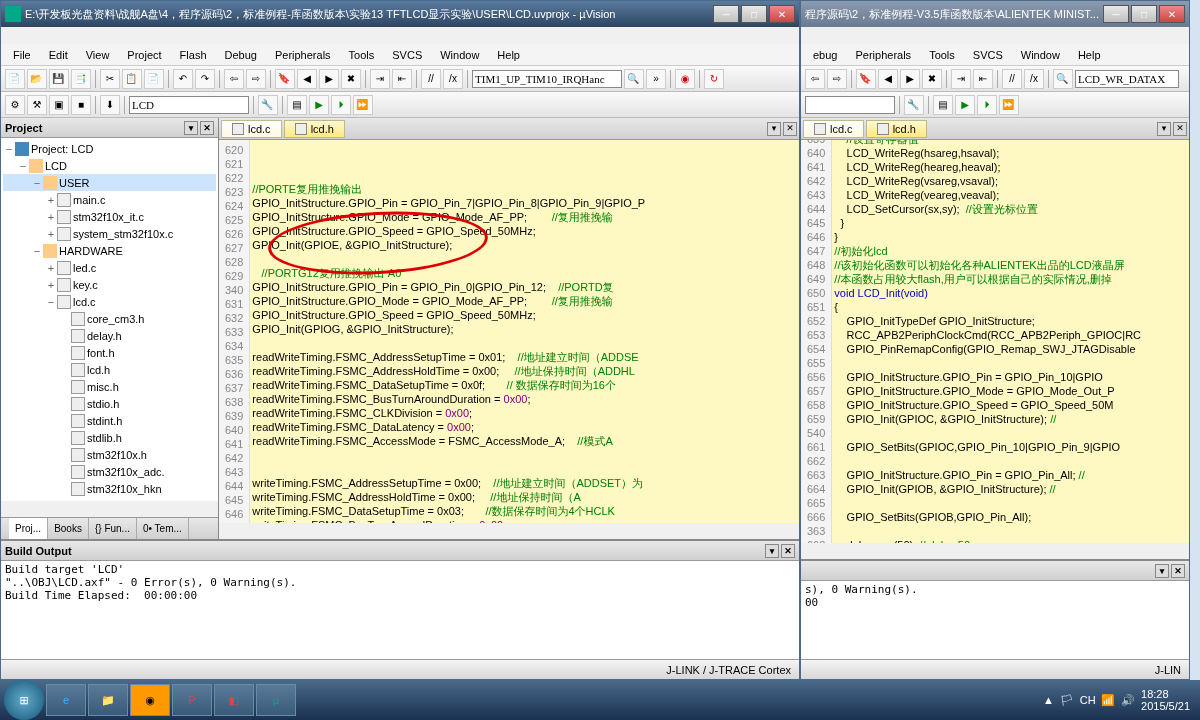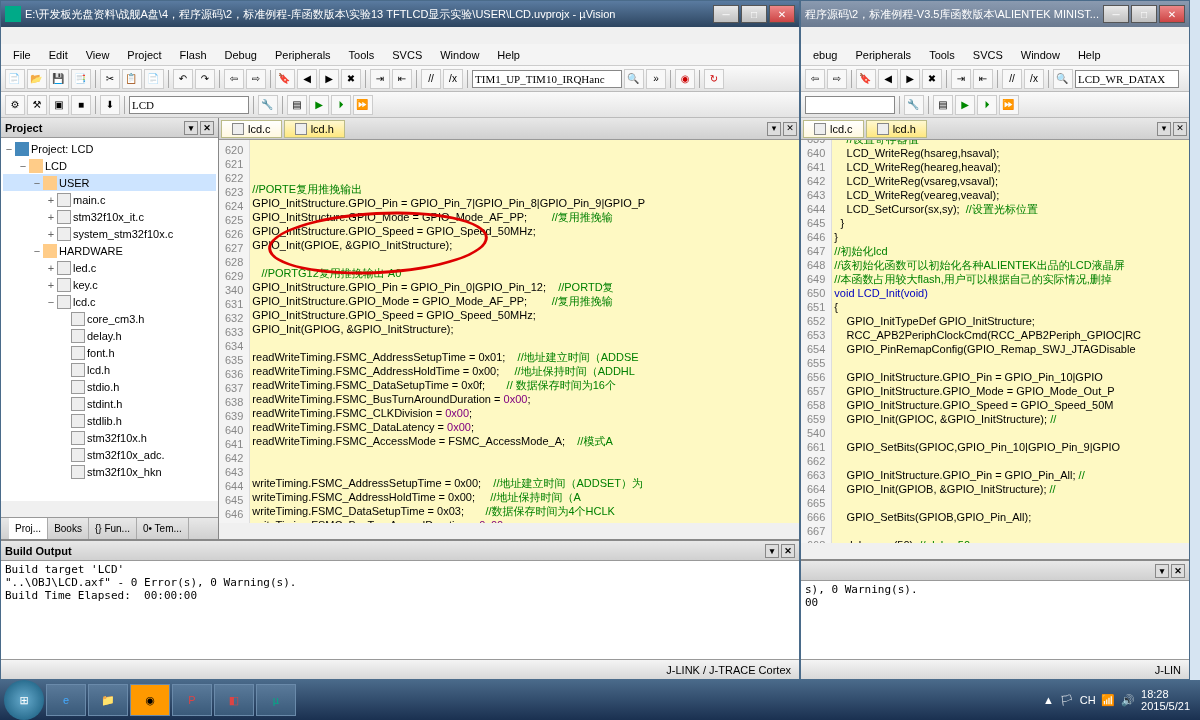--- a/index.html
+++ b/index.html
@@ -217,20 +217,25 @@
             <span>font.h</span>
           </div>
           <div class="tree-node" style="padding-left: 56px;">
             <span class="tw"></span>
             <span class="icn icn-h"></span>
             <span>lcd.h</span>
           </div>
           <div class="tree-node" style="padding-left: 56px;">
             <span class="tw"></span>
             <span class="icn icn-h"></span>
+            <span>misc.h</span>
+          </div>
+          <div class="tree-node" style="padding-left: 56px;">
+            <span class="tw"></span>
+            <span class="icn icn-h"></span>
             <span>stdio.h</span>
           </div>
           <div class="tree-node" style="padding-left: 56px;">
             <span class="tw"></span>
             <span class="icn icn-h"></span>
             <span>stdint.h</span>
           </div>
           <div class="tree-node" style="padding-left: 56px;">
             <span class="tw"></span>
             <span class="icn icn-h"></span>
@@ -405,21 +410,21 @@
             <div>657</div>
             <div>658</div>
             <div>659</div>
             <div>540</div>
             <div>661</div>
             <div>662</div>
             <div>663</div>
             <div>664</div>
             <div>665</div>
             <div>666</div>
-            <div>667</div>
+            <div>363</div>
             <div>668</div>
           </div>
         <div class="code-lines" id="code-right"><div class="c-green">    //设置寄存器值</div><div>    LCD_WriteReg(hsareg,hsaval);</div><div>    LCD_WriteReg(heareg,heaval);</div><div>    LCD_WriteReg(vsareg,vsaval);</div><div>    LCD_WriteReg(veareg,veaval);</div><div>    LCD_SetCursor(sx,sy);  <span class="c-green">//设置光标位置</span></div><div>  }</div><div>}</div><div class="c-green">//初始化lcd</div><div class="c-green">//该初始化函数可以初始化各种ALIENTEK出品的LCD液晶屏</div><div class="c-green">//本函数占用较大flash,用户可以根据自己的实际情况,删掉</div><div class="c-blue">void LCD_Init(void)</div><div>{</div><div>    GPIO_InitTypeDef GPIO_InitStructure;</div><div>    RCC_APB2PeriphClockCmd(RCC_APB2Periph_GPIOC|RC</div><div>    GPIO_PinRemapConfig(GPIO_Remap_SWJ_JTAGDisable</div><div></div><div>    GPIO_InitStructure.GPIO_Pin = GPIO_Pin_10|GPIO</div><div>    GPIO_InitStructure.GPIO_Mode = GPIO_Mode_Out_P</div><div>    GPIO_InitStructure.GPIO_Speed = GPIO_Speed_50M</div><div>    GPIO_Init(GPIOC, &amp;GPIO_InitStructure); <span class="c-green">//</span></div><div></div><div>    GPIO_SetBits(GPIOC,GPIO_Pin_10|GPIO_Pin_9|GPIO</div><div></div><div>    GPIO_InitStructure.GPIO_Pin = GPIO_Pin_All; <span class="c-green">//</span></div><div>    GPIO_Init(GPIOB, &amp;GPIO_InitStructure); <span class="c-green">//</span></div><div></div><div>    GPIO_SetBits(GPIOB,GPIO_Pin_All);</div><div></div><div>    delay_ms(50); <span class="c-green">// delay 50 ms</span></div></div>
       </div>
       <div class="hscroll">
           <div class="hscroll-inner"></div>
         </div>
     </div>
   </div>
   <div class="output-panel" style="height:100px">

